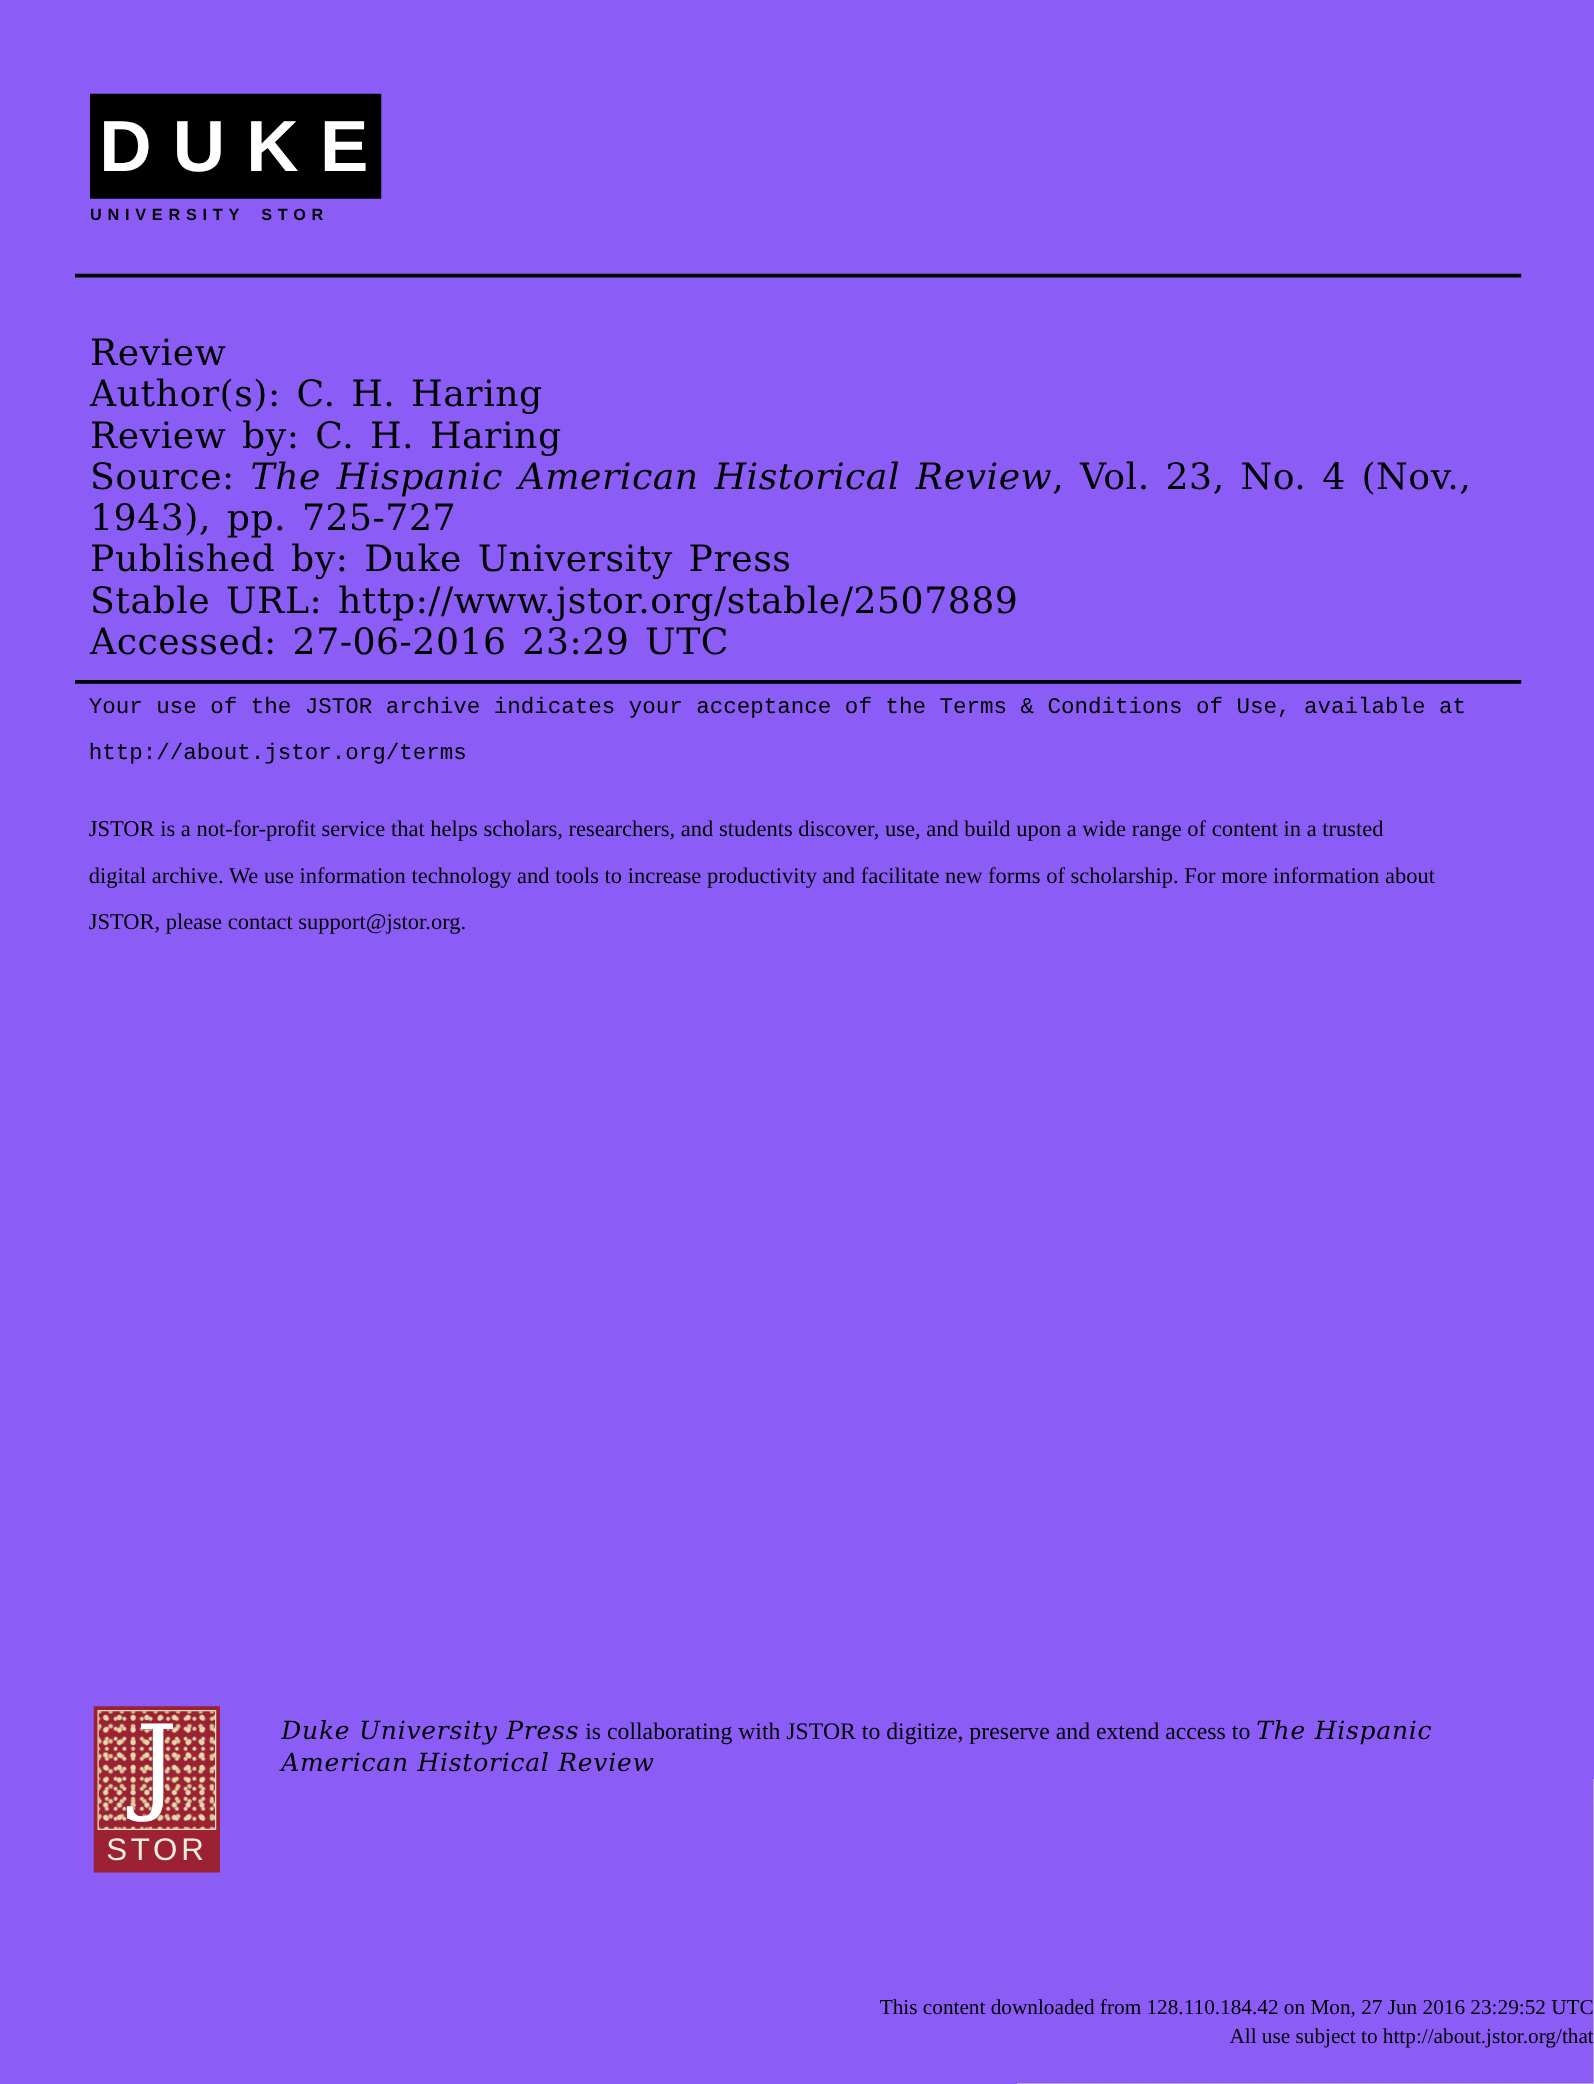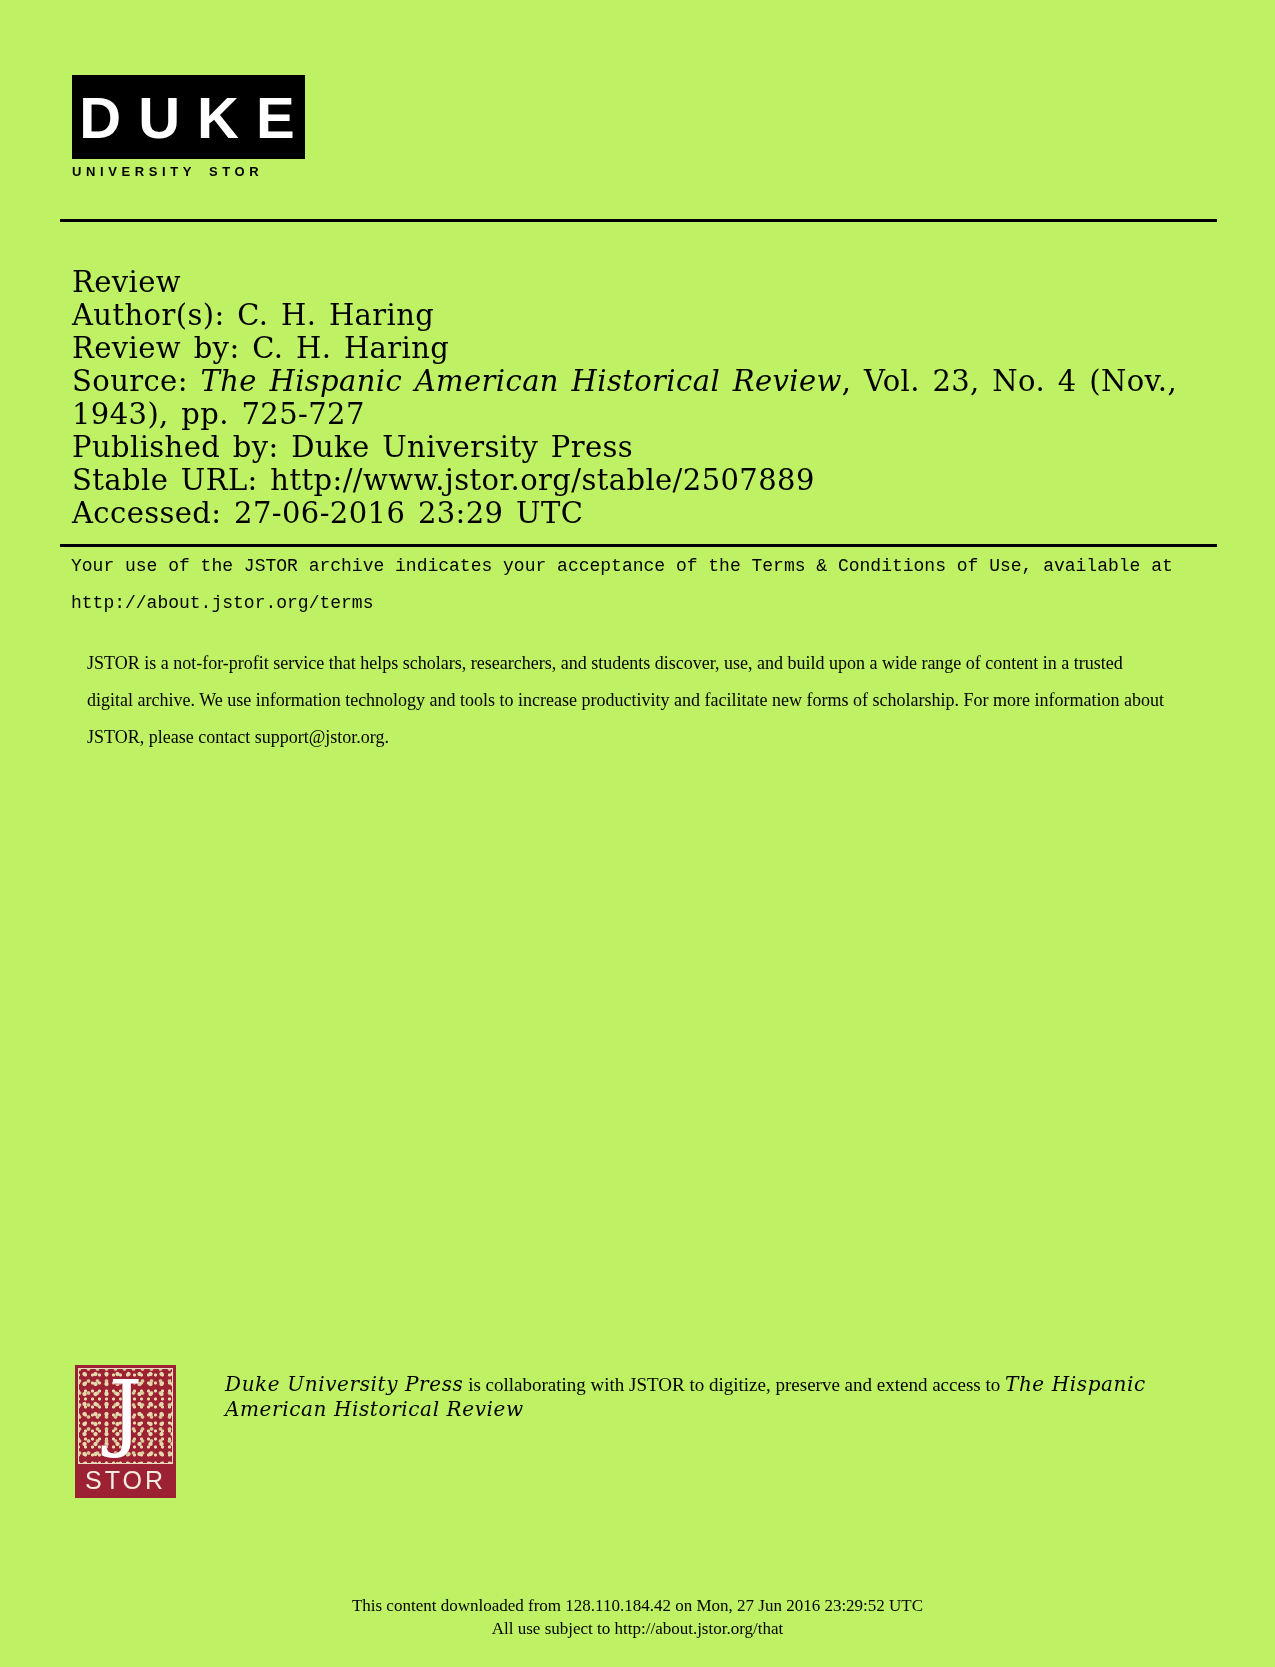--- a/index.html
+++ b/index.html
@@ -1,17 +1,17 @@
 <!DOCTYPE html>
 <html><head>
 <meta charset="utf-8">
 <style>
   html,body { margin:0; padding:0; background:#ffffff; }
   .page {
-    position:relative; width:1275px; height:1667px; background:#bef264;
+    position:relative; width:1275px; height:1667px; background:#8b5cf6;
     font-family:"DejaVu Serif", serif; color:#000000; overflow:hidden;
   }
 
   
   .duke { position:absolute; left:72px; top:75px; }
   .duke-box {
     width:233px; height:84px; background:#000000; color:#ffffff;
     display:flex; align-items:center; justify-content:center;
     font-family:"Liberation Sans", sans-serif; font-weight:bold;
     font-size:58px; letter-spacing:17px; padding-left:14px; box-sizing:border-box;
@@ -36,21 +36,21 @@
   
   .terms {
     position:absolute; left:71px; top:556px;
     font-family:Liberation Mono, monospace; font-size:18px;
   }
   .terms div { height:37px; }
 
   
   .about {
     position:absolute; left:71px; top:653px;
-    font-family:"Liberation Serif", serif; font-size:18px;margin-left:16px;
+    font-family:"Liberation Serif", serif; font-size:18px;
   }
   .about div { height:37px; }
 
   
   .jstor-logo {
     position:absolute; left:75px; top:1365px; width:101px; height:133px;
     background:#9b2133;
   }
   .jstor-emblem {
     position:absolute; left:3px; top:3px; width:93px; height:94px;
@@ -77,21 +77,21 @@
   
   .collab {
     position:absolute; left:225px; top:1372px; width:1010px;
     font-size:20px; line-height:25px;
   }
   .collab .ital { font-style:italic; letter-spacing:0.6px; }
   .collab .plain { font-family:"Liberation Serif", serif; font-size:19px; }
 
   
   .footer {
-    position:absolute; left:0; top:1594px; width:1275px; text-align:center;
+    position:absolute; left:0; top:1594px; width:1275px; text-align:right;
     font-family:"Liberation Serif", serif; font-size:17px; line-height:23px;
   }
 </style>
 </head>
 <body>
 
 <div class="page">
 
   <div class="duke">
     <div class="duke-box">DUKE</div>

